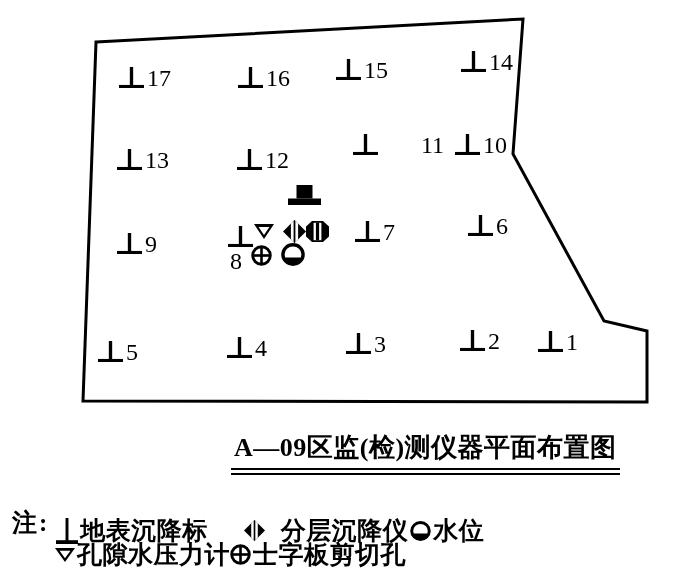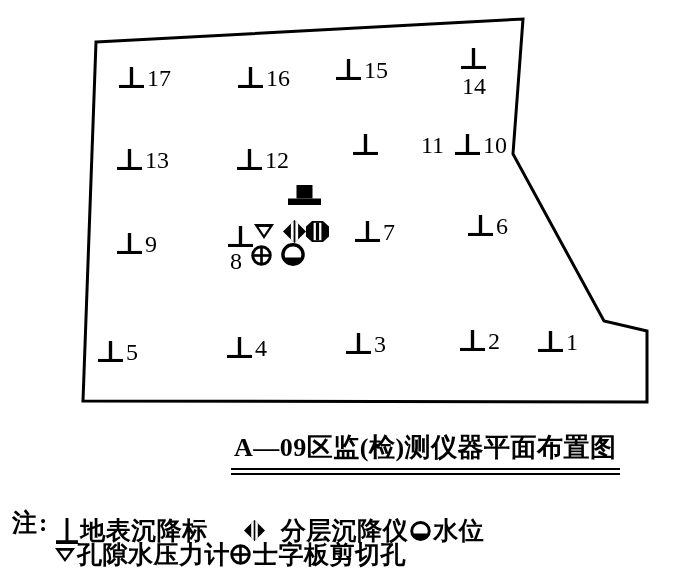--- a/index.html
+++ b/index.html
@@ -98,21 +98,21 @@
       </div>
       <div class="marker" style="left: 336px; top: 56px;">
         <span class="sym-wrap">
           <svg class="sym sym-settlement-marker" viewBox="0 0 24 22" preserveAspectRatio="none">
             <rect x="10.4" y="0" width="3.2" height="22" fill="currentColor"></rect>
             <rect x="0" y="18.8" width="24" height="3.2" fill="currentColor"></rect>
           </svg>
         </span>
         <span class="num">15</span>
       </div>
-      <div class="marker" style="left: 461px; top: 48px; flex-direction: column;">
+      <div class="marker" style="left: 461px; top: 48px;">
         <span class="sym-wrap">
           <svg class="sym sym-settlement-marker" viewBox="0 0 24 22" preserveAspectRatio="none">
             <rect x="10.4" y="0" width="3.2" height="22" fill="currentColor"></rect>
             <rect x="0" y="18.8" width="24" height="3.2" fill="currentColor"></rect>
           </svg>
         </span>
         <span class="num">14</span>
       </div>
       <div class="marker" style="left: 117px; top: 146px;">
         <span class="sym-wrap">

